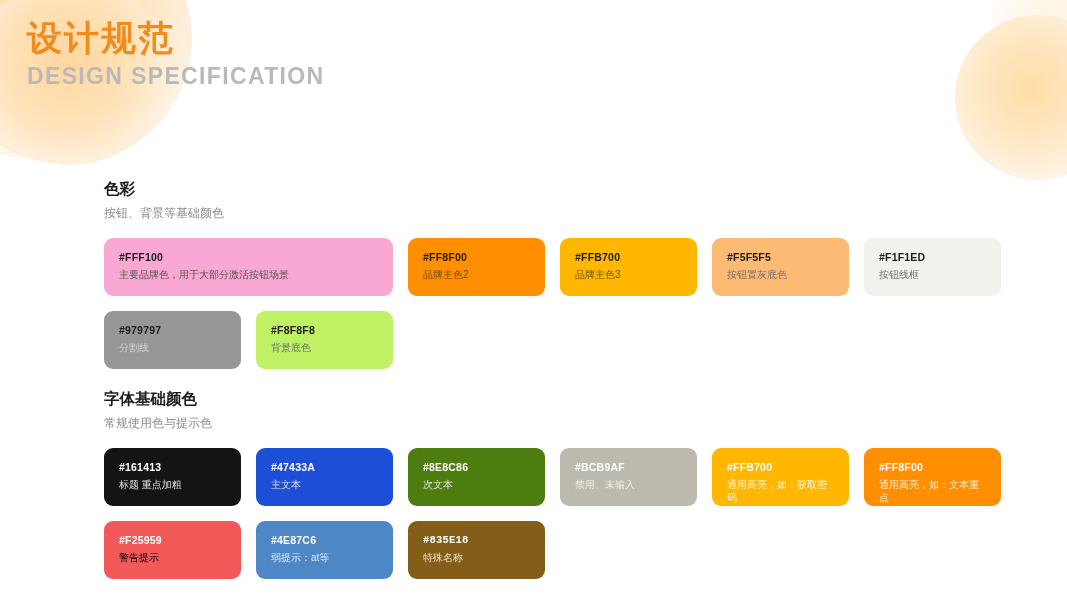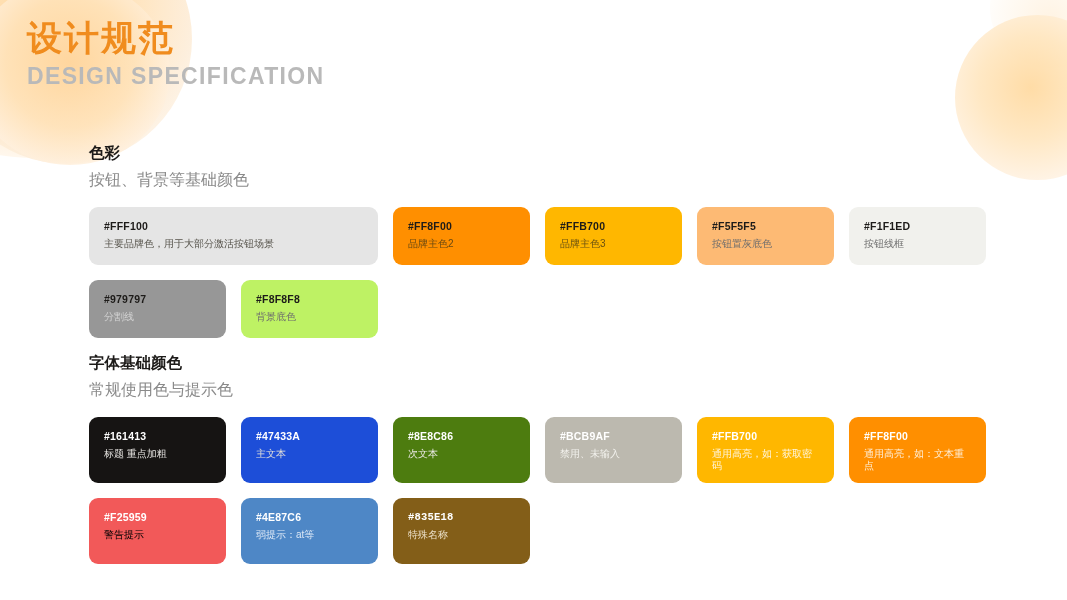--- a/index.html
+++ b/index.html
@@ -44,30 +44,30 @@
     font-size:35px;font-weight:bold;color:#F08C1E;
     letter-spacing:2px;line-height:1.15;margin:0;
     font-family:"DejaVu Sans","Liberation Sans",sans-serif;
   }
   #subtitle{
     font-size:23px;font-weight:bold;color:#b9b9b9;
     letter-spacing:1.35px;margin:7px 0 0 0;line-height:1;
   }
 
   
-  .section{position:absolute;left:89px;z-index:4;}
+  .section{position:absolute;left:104px;z-index:4;margin-top:36px;}
   #section-colors{top:144px;}
   #section-fonts{top:354px;}
 
   .sec-title{
     font-size:15.5px;font-weight:bold;color:#1d1b19;margin:0;line-height:1.2;
     font-family:"DejaVu Sans","Liberation Sans",sans-serif;
   }
   .sec-sub{
-    font-size:16px;color:#8a8a8a;margin:7px 0 0 0;line-height:1.2;
+    font-size:12px;color:#8a8a8a;margin:7px 0 0 0;line-height:1.2;
   }
 
   .grid{display:flex;flex-wrap:wrap;gap:15px;margin-top:18px;}
 
   .swatch{
     box-sizing:border-box;
     border-radius:9px;
     padding:13px 15px 0 15px;
     width:137px;height:58px;
   }
@@ -75,41 +75,41 @@
   .swatch .hex{
     font-size:10.5px;font-weight:bold;line-height:1.25;
     letter-spacing:.2px;display:block;
   }
   .swatch .desc{
     font-size:10px;line-height:1.25;margin-top:5px;display:block;
   }
 
   
   #grid-colors .swatch{height:58px;}
-  #grid-fonts .swatch{height:66px;}
+  #grid-fonts .swatch{height:58px;}
 </style>
 </head>
 <body>
 
 <div class="deco" id="blob-c"></div>
 <div class="deco" id="blob-a"></div>
 <div class="deco" id="blob-b"></div>
 <div class="deco" id="blob-e"></div>
 <div class="deco" id="blob-d"></div>
 
 <div id="header">
   <h1 id="title">设计规范</h1>
   <div id="subtitle">DESIGN SPECIFICATION</div>
 </div>
 
 <div class="section" id="section-colors">
   <h2 class="sec-title">色彩</h2>
   <div class="sec-sub">按钮、背景等基础颜色</div>
   <div class="grid" id="grid-colors">
-      <div class="swatch wide" style="background: #e5e5e5;">
+      <div class="swatch wide" style="background: #f9a8d4;">
         <span class="hex" style="color: rgb(29, 27, 25);">#FFF100</span>
         <span class="desc" style="color: rgb(87, 84, 76);">主要品牌色，用于大部分激活按钮场景</span>
       </div>
       <div class="swatch" style="background: rgb(255, 143, 0);">
         <span class="hex" style="color: rgb(29, 27, 25);">#FF8F00</span>
         <span class="desc" style="color: rgb(107, 74, 16);">品牌主色2</span>
       </div>
       <div class="swatch" style="background: rgb(255, 183, 0);">
         <span class="hex" style="color: rgb(29, 27, 25);">#FFB700</span>
         <span class="desc" style="color: rgb(107, 82, 16);">品牌主色3</span>

